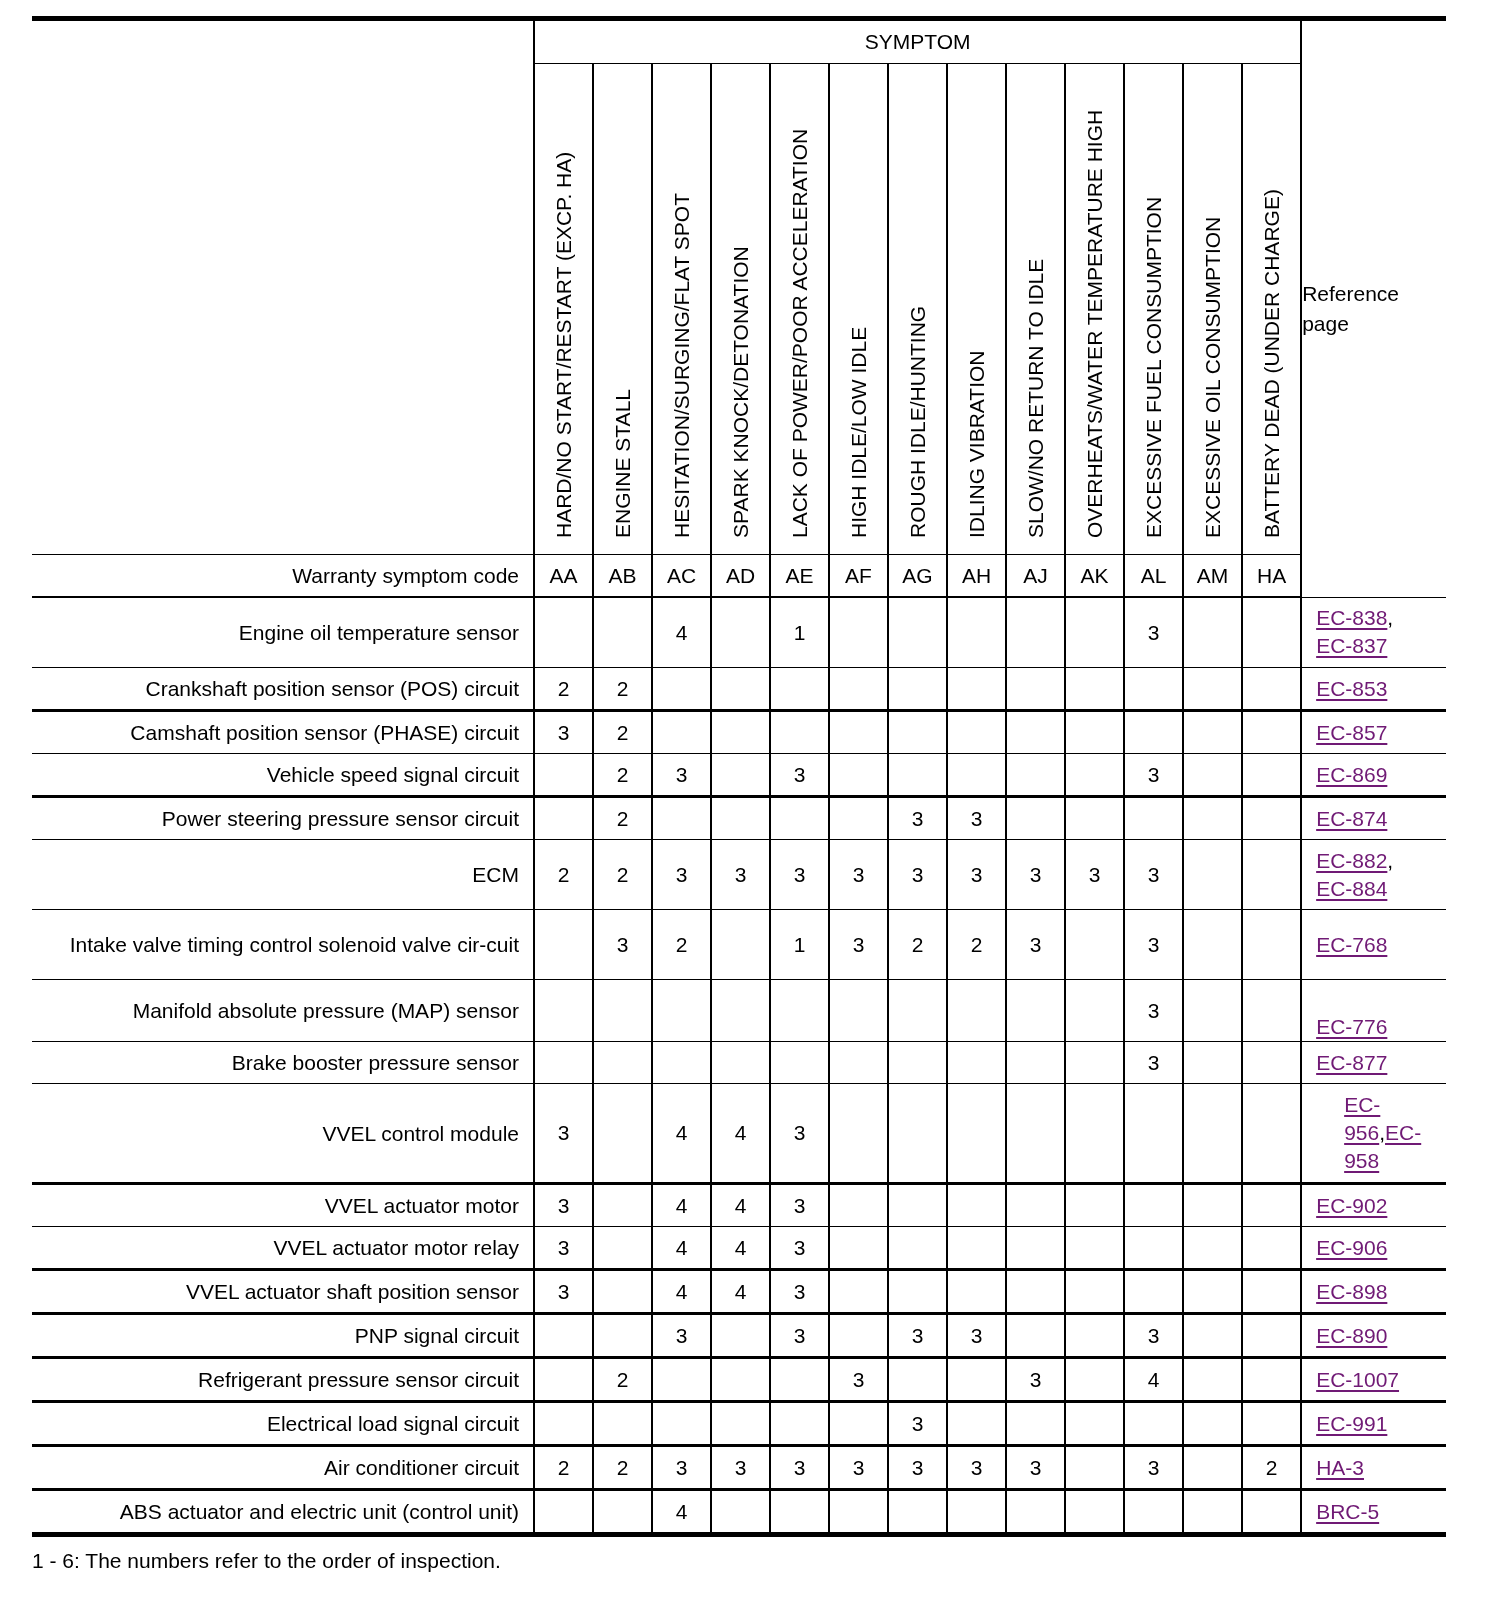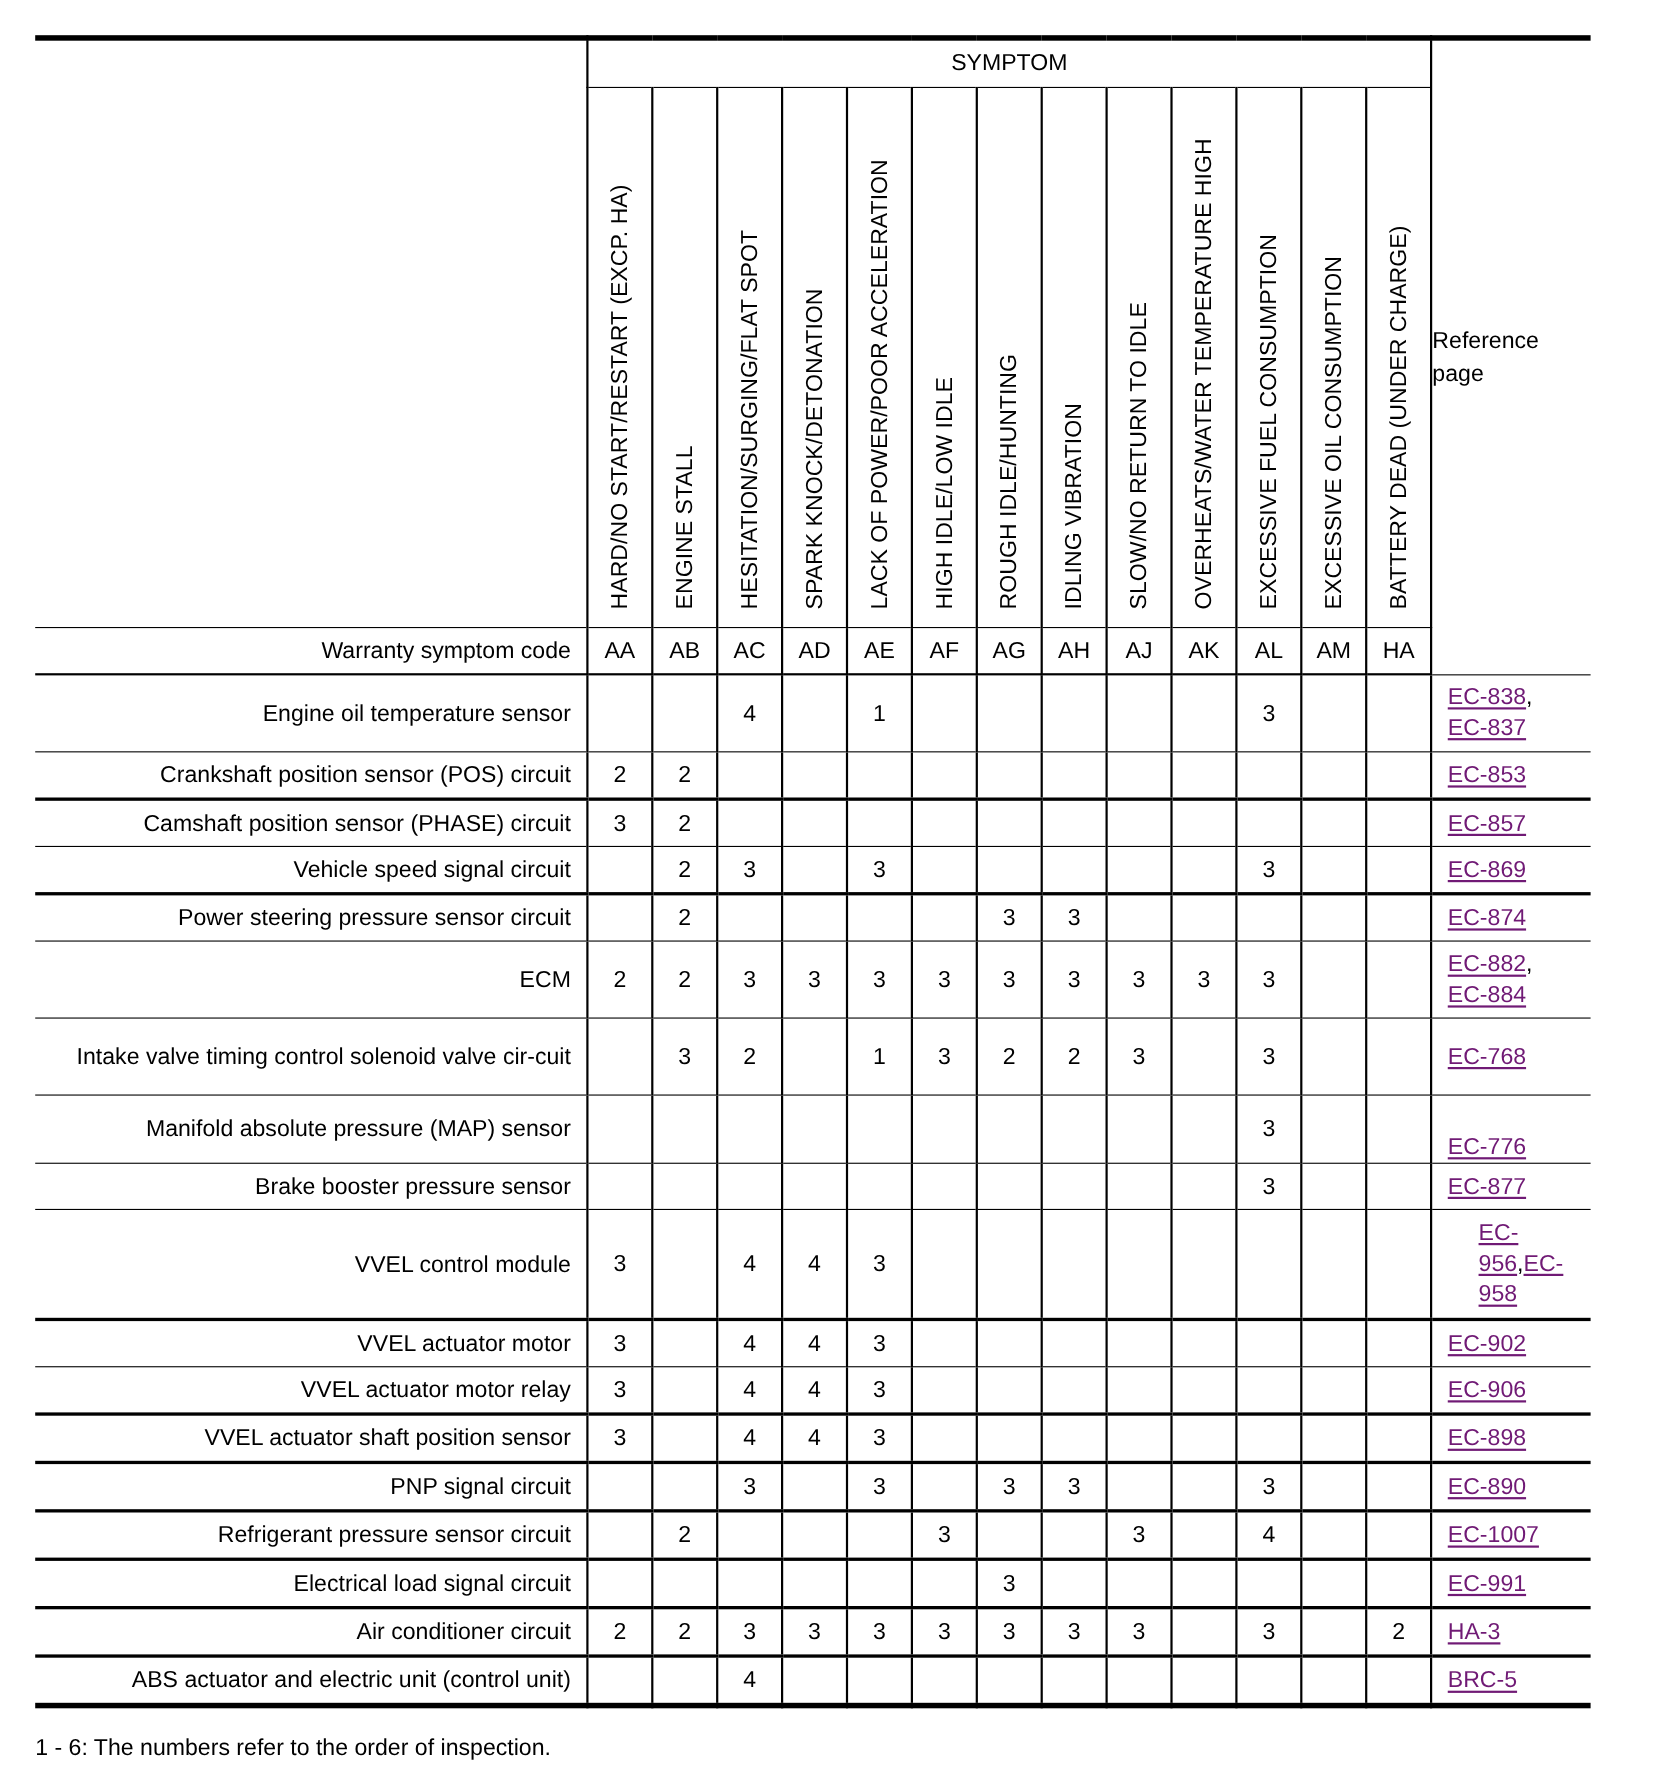--- a/index.html
+++ b/index.html
@@ -1,20 +1,20 @@
 <!DOCTYPE html>
 <html><head>
 <meta charset="utf-8">
 <style>
   html, body { margin: 0; padding: 0; background: #ffffff; }
   body {
     width: 1504px; height: 1608px; position: relative; overflow: hidden;
     font-family: "Liberation Sans", sans-serif; color: #000000;
   }
-  .wrap { position: absolute; left: 32px; top: 32px; width: 1414px; }
+  .wrap { position: absolute; left: 32px; top: 16px; width: 1414px; }
   table.diag {
     border-collapse: collapse; table-layout: fixed; width: 1414px;
     border-top: 5px solid #000; border-bottom: 5px solid #000;
     font-size: 21px;
   }
   table.diag td, table.diag th {
     border-left: 2px solid #000; border-right: 2px solid #000;
     border-bottom: 1.5px solid #000; padding: 0; font-weight: normal;
   }
   table.diag tr > :first-child { border-left: none; }
@@ -42,21 +42,21 @@
   tr.code-row td.code { text-align: center; border-bottom: 2.5px solid #000; }
 
   td.name { text-align: right; padding-left: 16px !important; padding-right: 14px !important; line-height: 29px; }
   td.val { text-align: center; }
   td.ref { padding-left: 14px !important; line-height: 28px; }
   td.ref a { color: #701a75; text-decoration: underline; text-underline-offset: 3px; }
 
   tr.thick > td { border-bottom: 3px solid #000; }
   tr.last > td { border-bottom: none; }
 
-  .note { font-size: 21px; margin-top: 18px; line-height: 35px; padding-left: 0; }
+  .note { font-size: 21px; margin-top: 6px; line-height: 35px; padding-left: 0; }
 </style>
 </head>
 <body>
 
 <div class="wrap">
   <table class="diag">
     <colgroup>
       <col class="c-name">
       <col class="c-sym">
         <col class="c-sym">

